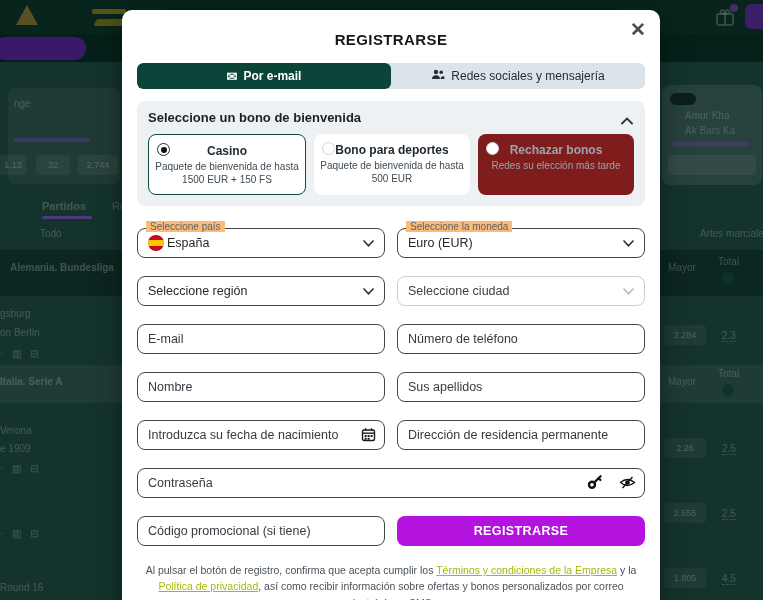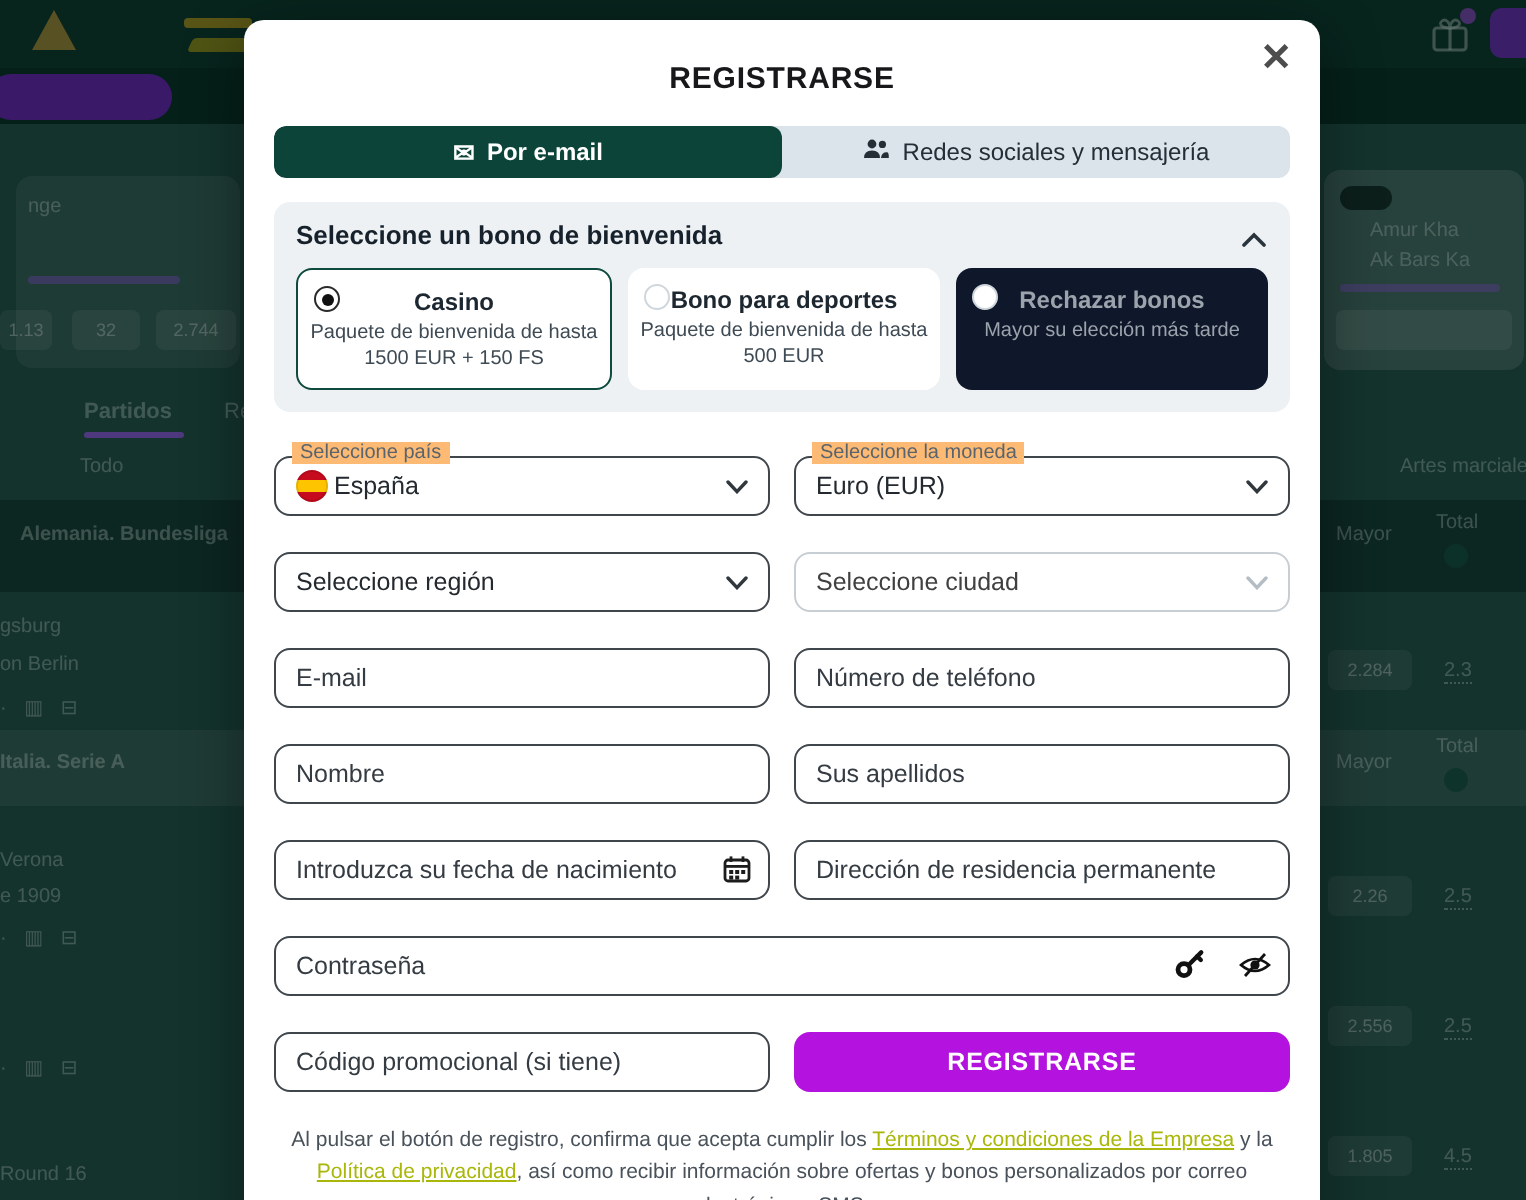--- a/index.html
+++ b/index.html
@@ -44,21 +44,21 @@
   .tab { flex:1; display:flex; align-items:center; justify-content:center; gap:6px; font-size:12px; color:#242e36; cursor:pointer; }
   .tab.active { background:#0d443a; color:#ffffff; border-radius:6px; font-weight:bold; }
   .tab .env { font-size:13px; line-height:1; }
 
   .bonus-panel { margin-top:12px; background:#edf1f4; border-radius:8px; padding:9px 11px 11px; position:relative; }
   .bonus-head { font-size:13px; font-weight:bold; color:#16212b; }
   .chev-up { position:absolute; right:12px; top:10px; }
   .bonus-cards { display:flex; gap:8px; margin-top:9px; }
   .bcard { flex:1; background:#ffffff; border-radius:8px; position:relative; padding:9px 6px 8px; text-align:center; cursor:pointer; }
   .bcard.selected { border:1.5px solid #0e4a3e; }
-  .bcard.muted { background:#0f172a;text-align:center; }
+  .bcard.muted { background:#7f1d1d;text-align:center; }
   .bcard-title { font-size:12px; font-weight:bold; color:#1d2730; margin-bottom:2px; }
   .bcard-desc { font-size:10px; line-height:1.3; color:#3e4a54; }
   .bcard.muted .bcard-title, .bcard.muted .bcard-desc { color:#9ba4ac; }
   .radio { position:absolute; left:8px; top:8px; width:13px; height:13px; border-radius:50%;
     border:1.5px solid #cfd7dd; background:#fff; }
   .radio.on { border-color:#2a2a2a; }
   .radio.on::after { content:""; position:absolute; left:2.5px; top:2.5px; width:6px; height:6px; border-radius:50%; background:#111; }
 
   .row { display:grid; grid-template-columns:1fr 1fr; gap:12px; margin-top:18px; }
   .row.first { margin-top:22px; }
@@ -196,21 +196,21 @@
         <div class="bcard-desc">Paquete de bienvenida de hasta 1500 EUR + 150 FS</div>
       </div>
       <div class="bcard">
         <span class="radio"></span>
         <div class="bcard-title">Bono para deportes</div>
         <div class="bcard-desc">Paquete de bienvenida de hasta 500 EUR</div>
       </div>
       <div class="bcard muted">
         <span class="radio"></span>
         <div class="bcard-title">Rechazar bonos</div>
-        <div class="bcard-desc">Mayor su elección más tarde</div>
+        <div class="bcard-desc">Redes su elección más tarde</div>
       </div>
     </div>
   </div>
 
   <div class="row first">
     <div class="field">
       <span class="legend">Seleccione país</span>
       <div class="selectbox">
         <span class="flag"></span>
         <span class="grow">España</span>

